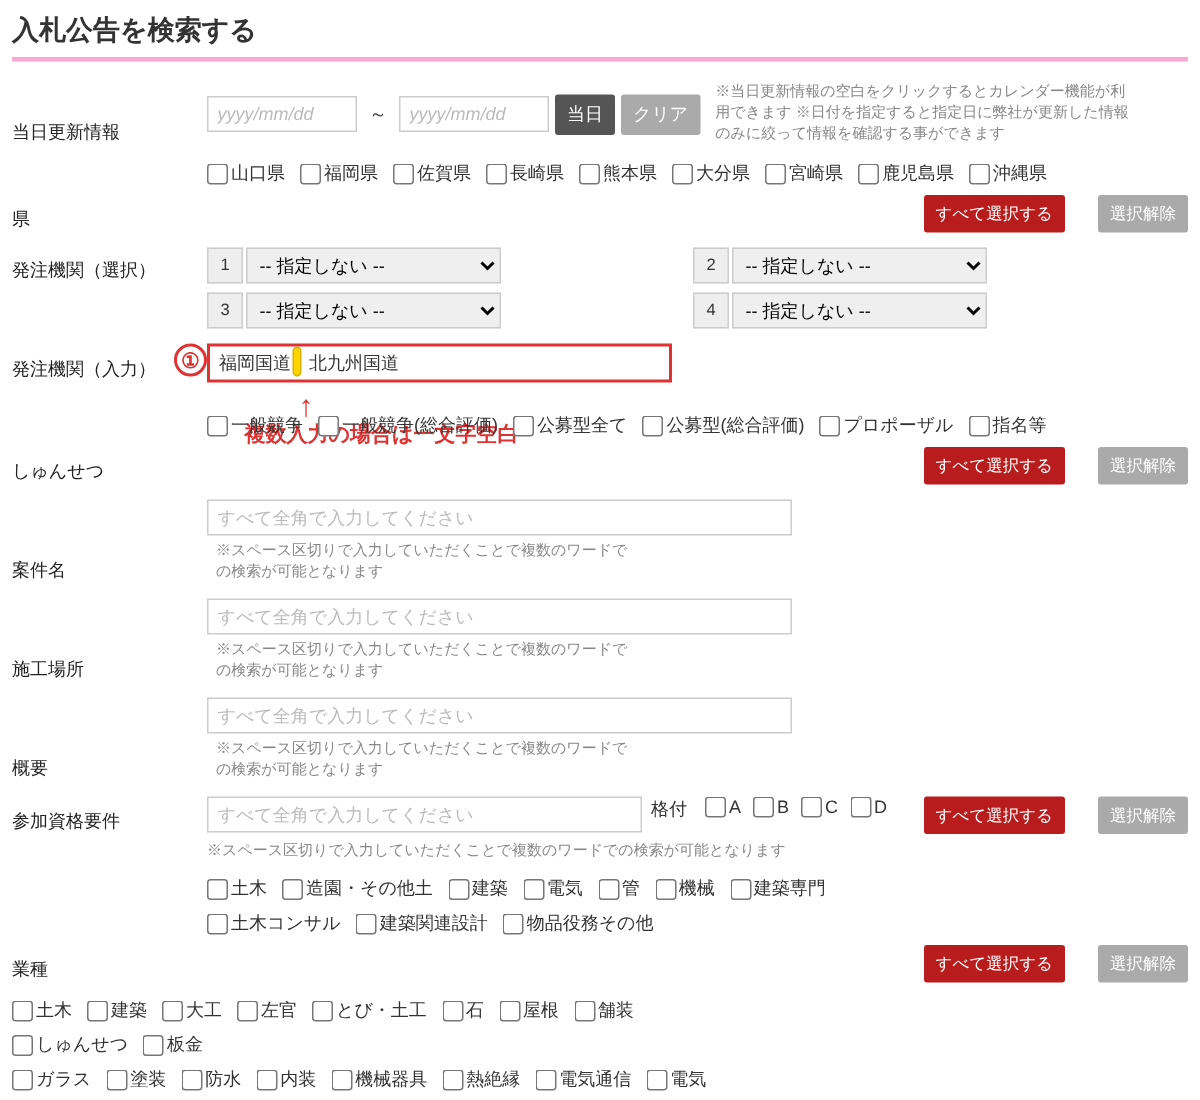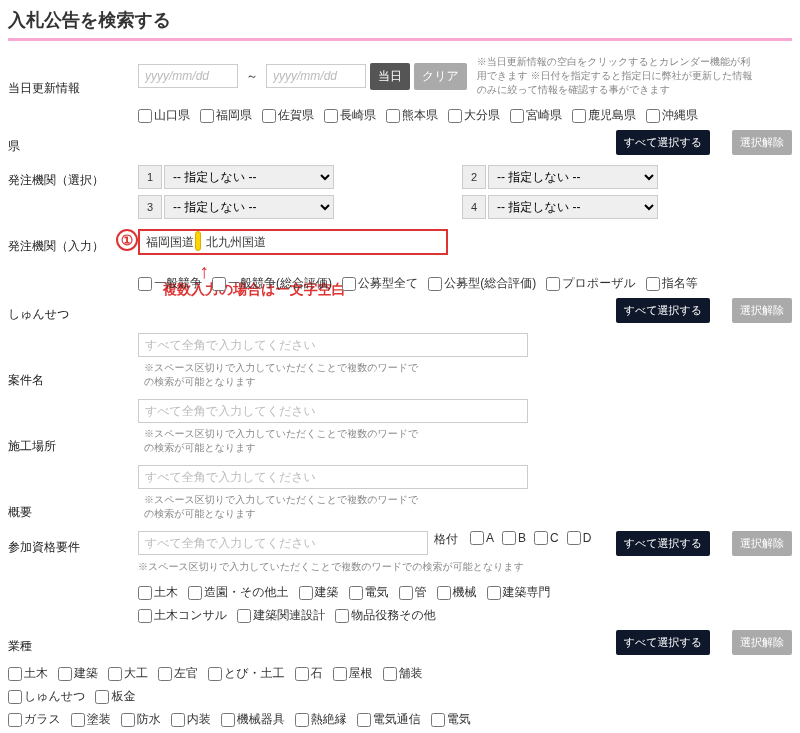--- a/index.html
+++ b/index.html
@@ -8,21 +8,21 @@
 .row { display: flex; align-items: flex-end; margin-bottom: 10px; }
 .label { width: 130px; font-size: 12px; color: #222; padding-top: 4px; flex-shrink: 0; }
 .content { flex: 1; display: flex; flex-wrap: wrap; align-items: center; gap: 4px; }
 input[type=text] { border: 1px solid #ccc; padding: 4px 6px; font-size: 12px; color: #333; }
 input[type=text]::placeholder { color: #bbb; }
 .date-input { width: 100px; font-style: italic; }
 .wide-input { width: 390px; }
 .btn { border: none; padding: 5px 8px; font-size: 12px; cursor: pointer; border-radius: 2px; }
 .btn-dark { background: #555; color: #fff; }
 .btn-light { background: #aaa; color: #fff; }
-.btn-select-all { background: #0f172a; color: #fff; padding: 5px 8px; font-size: 11px; font-family: Liberation Mono, monospace; }
+.btn-select-all { background: #b91c1c; color: #fff; padding: 5px 8px; font-size: 11px; font-family: Liberation Mono, monospace; }
 .btn-deselect { background: #aaa; color: #fff; padding: 5px 8px; font-size: 11px; margin-left: 18px; }
 .help { font-size: 10px; color: #888; margin-left: 6px; max-width: 280px; line-height: 1.4; }
 .chk-group { display: flex; flex-wrap: wrap; gap: 6px 10px; align-items: center; }
 .chk { display: flex; align-items: center; gap: 2px; }
 .chk input[type=checkbox] { width: 14px; height: 14px; }
 .select-wrap { display: flex; align-items: center; gap: 2px; }
 .num-box { width: 24px; height: 24px; background: #eee; border: 1px solid #ccc; display: flex; align-items: center; justify-content: center; font-size: 11px; }
 select { border: 1px solid #ccc; padding: 3px 4px; font-size: 12px; width: 170px; }
 .highlight-input { border: 2px solid #d33 !important; width: 310px; padding: 5px; }
 .highlight-area { position: relative; }

